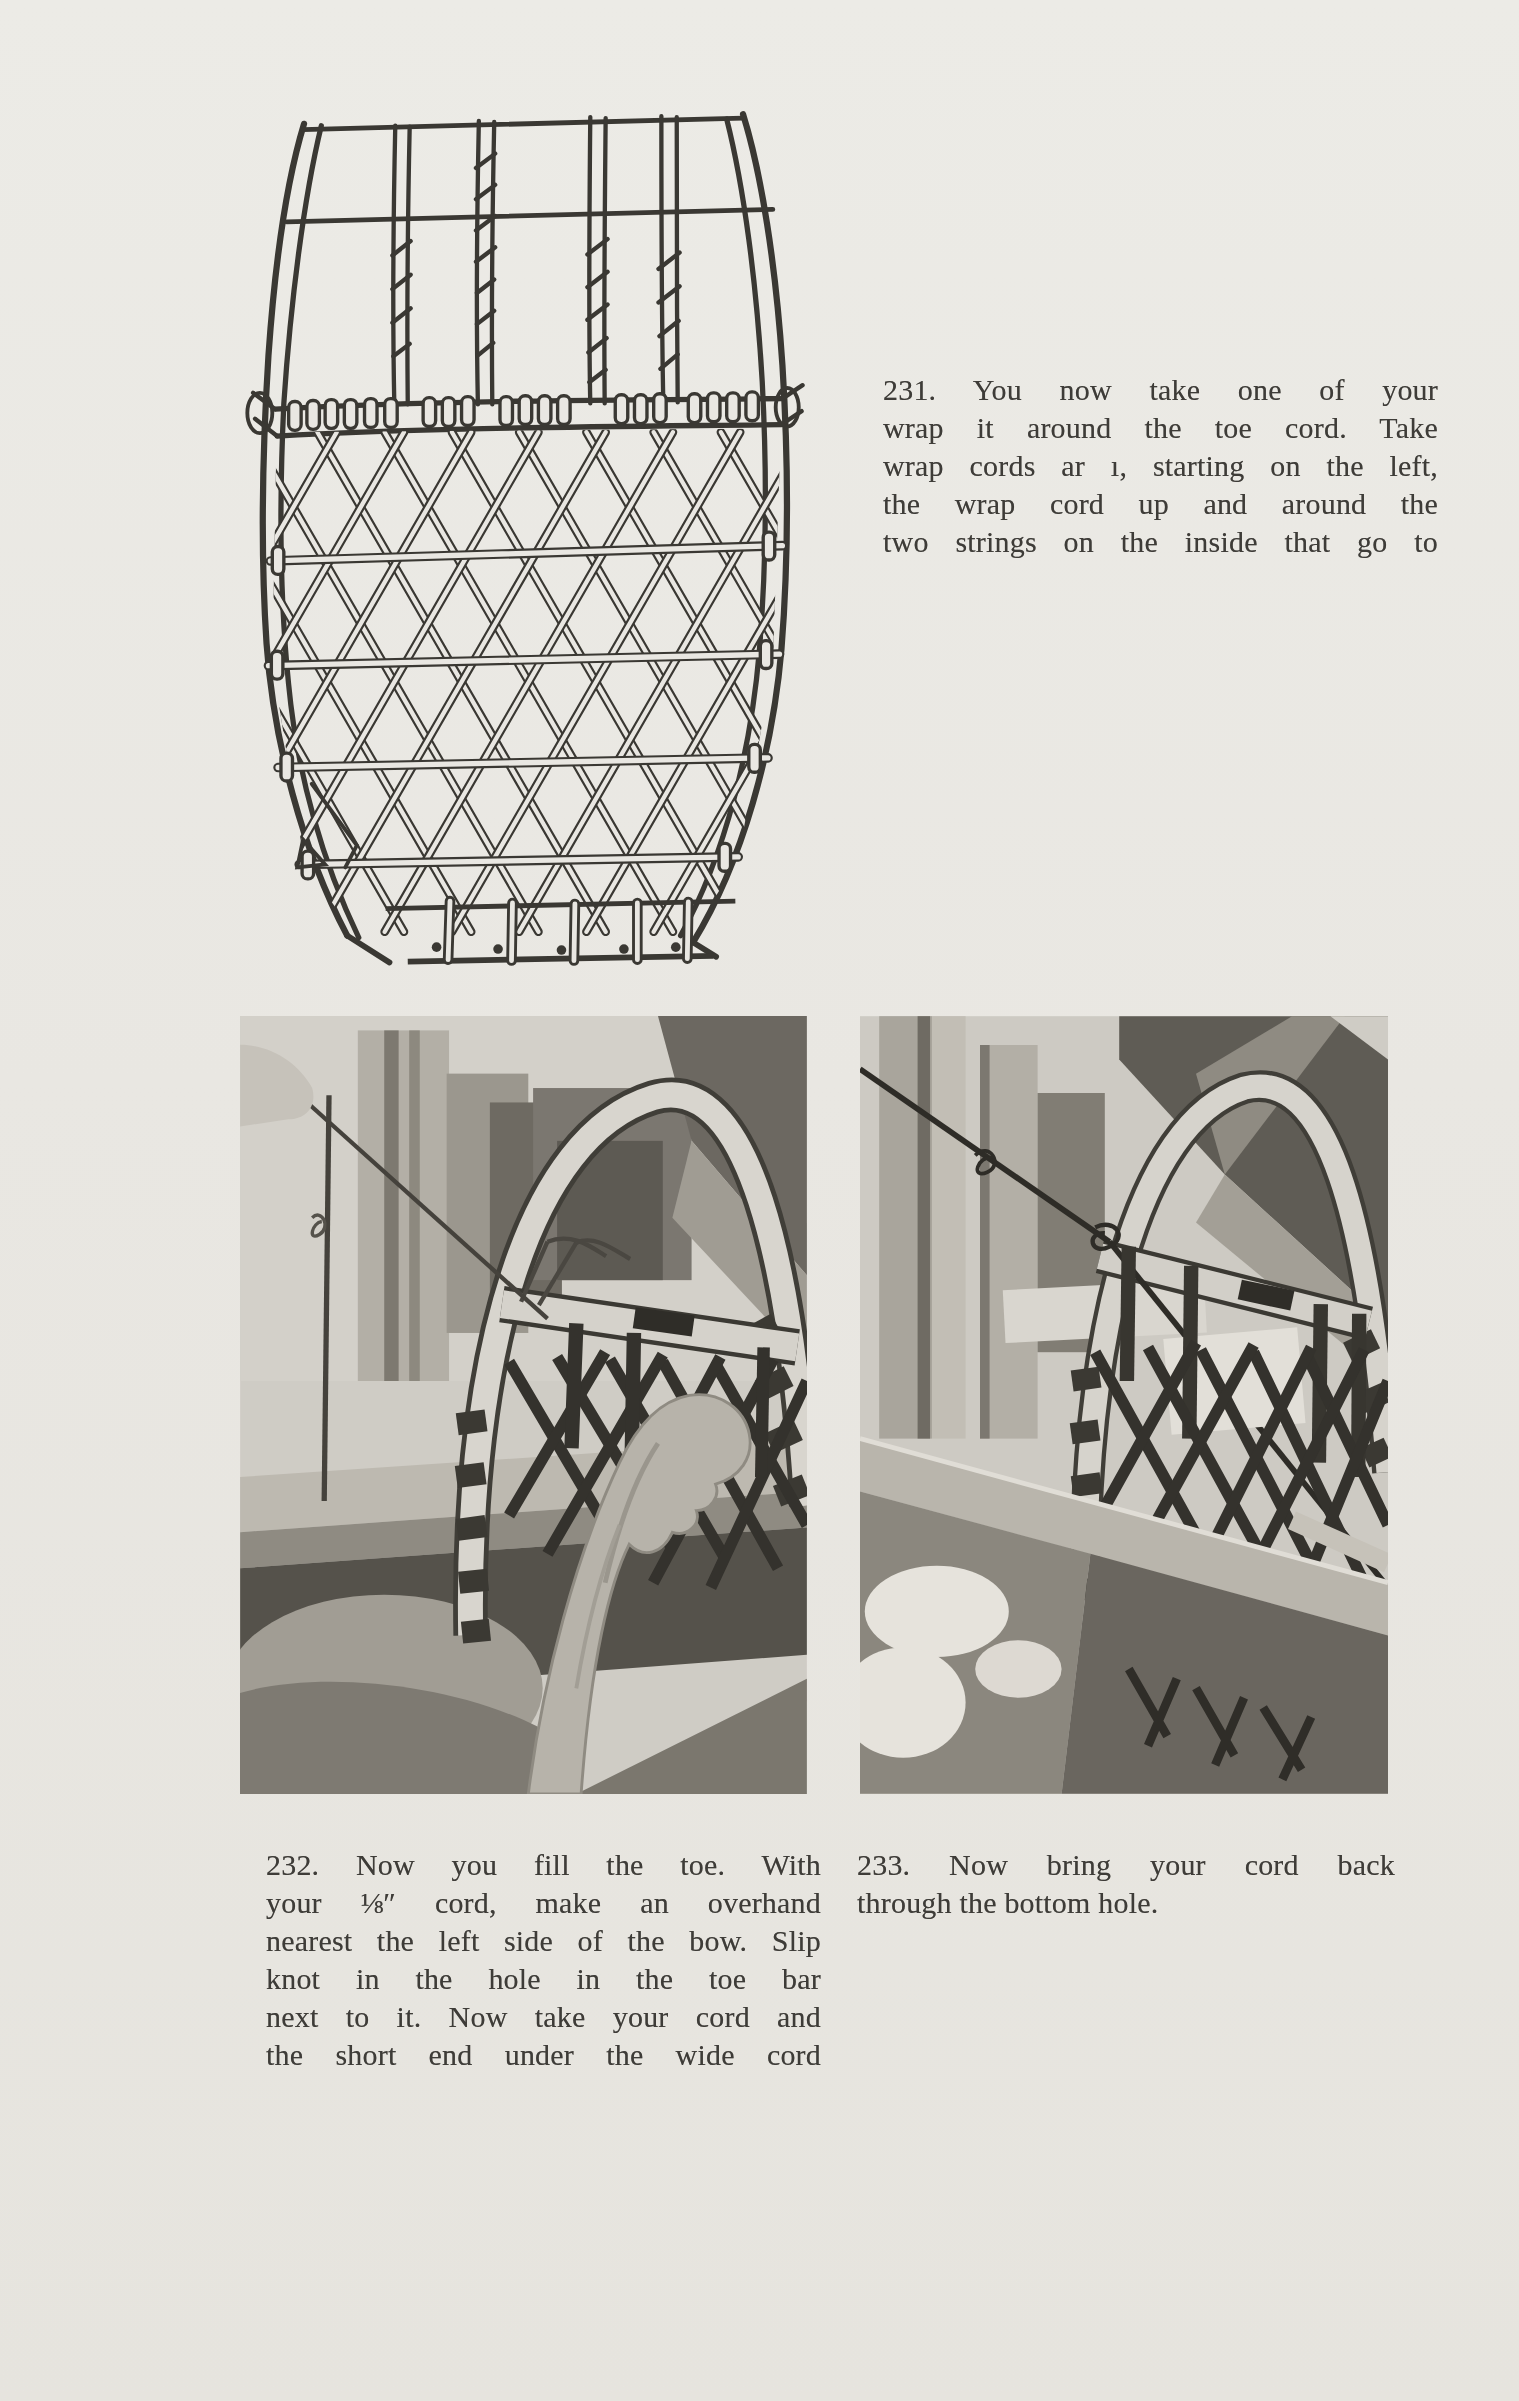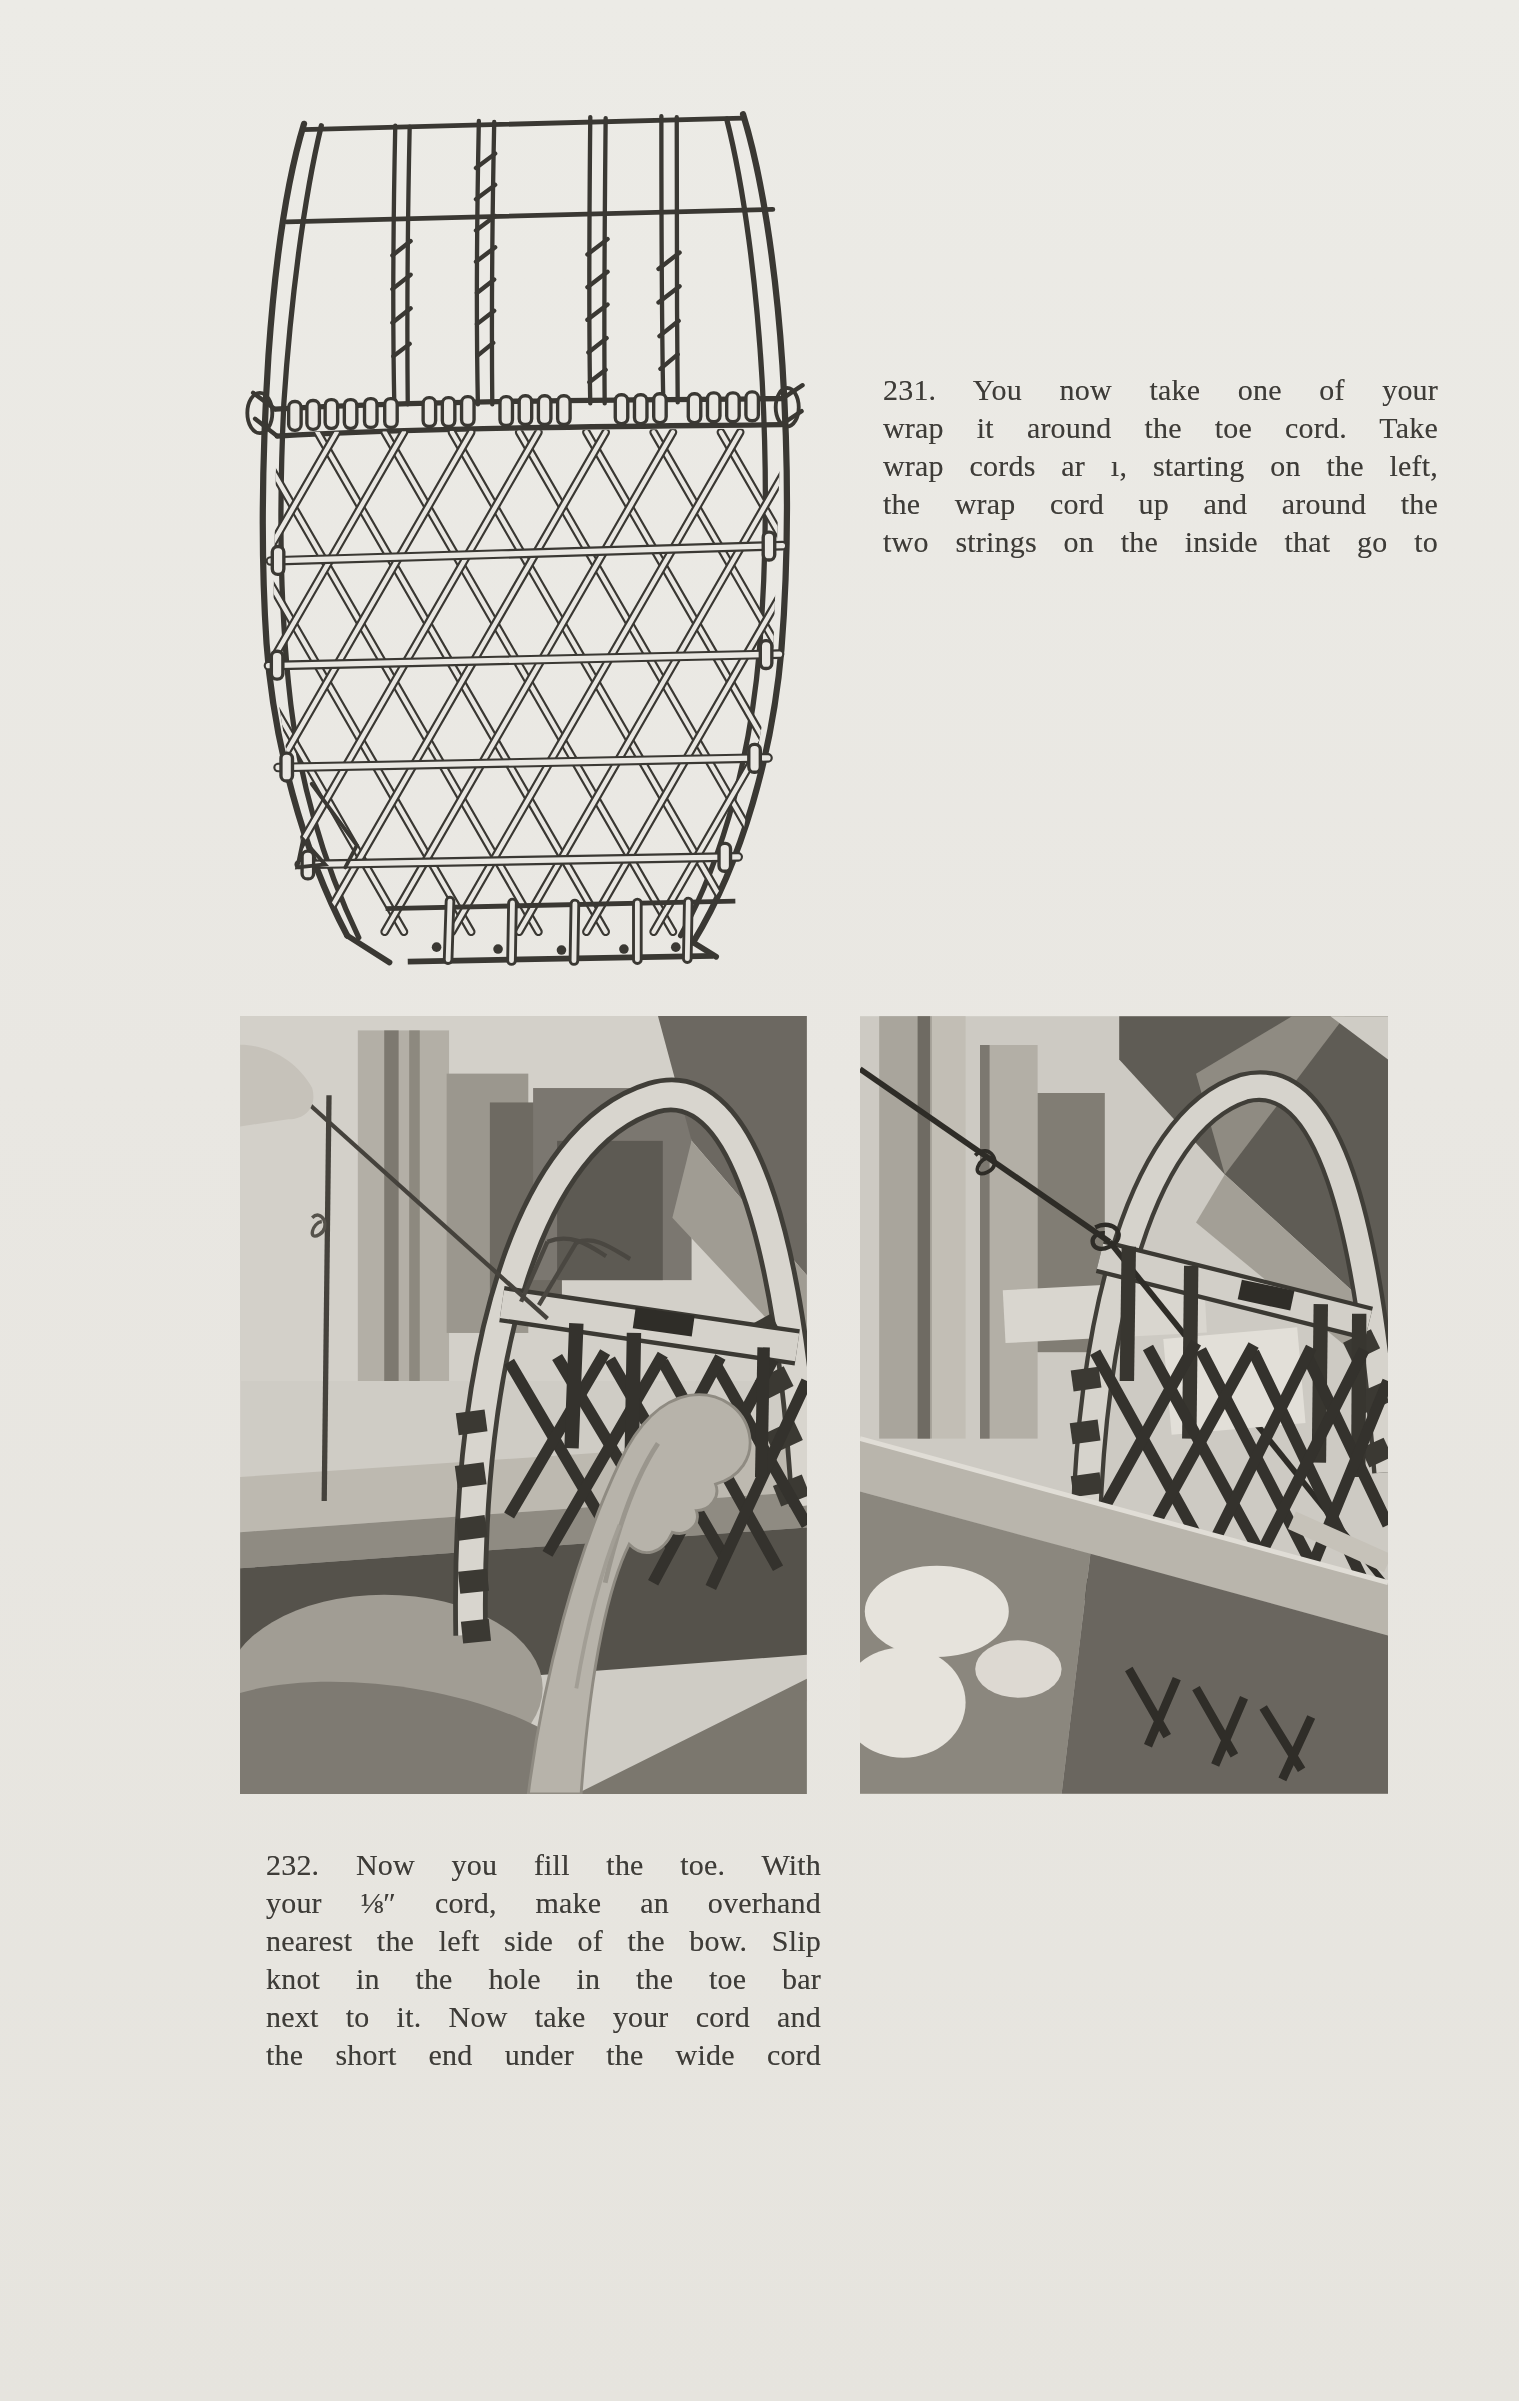--- a/index.html
+++ b/index.html
@@ -293,15 +293,19 @@
 
   <div class="para cap-232">
     <div class="jline">232. Now you fill the toe. With</div>
     <div class="jline">your ⅛″ cord, make an overhand</div>
     <div class="jline">nearest the left side of the bow. Slip</div>
     <div class="jline">knot in the hole in the toe bar</div>
     <div class="jline">next to it. Now take your cord and</div>
     <div class="jline">the short end under the wide cord</div>
   </div>
 
+  <div class="para cap-233">
+    <div class="jline">233. Now bring your cord back</div>
+    <div class="lastline">through the bottom hole.</div>
+  </div>
 
 </div>
 
 
 </body></html>

